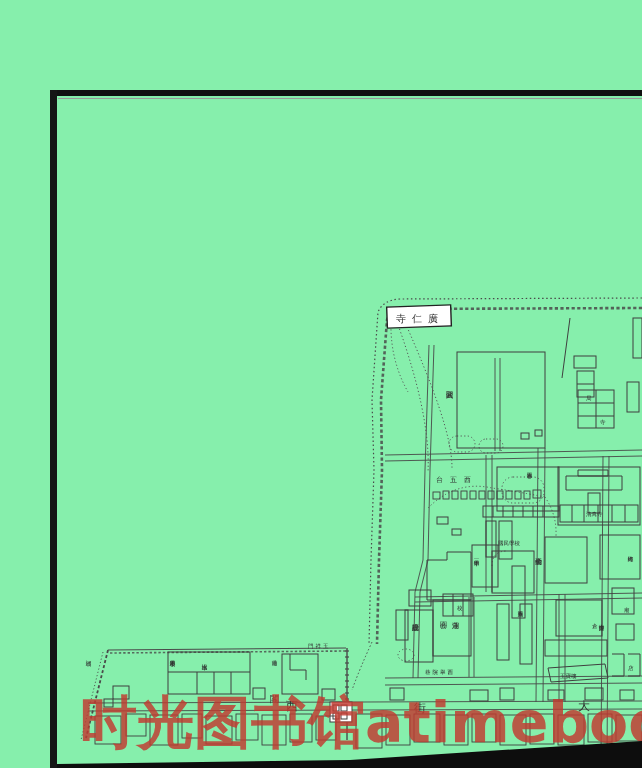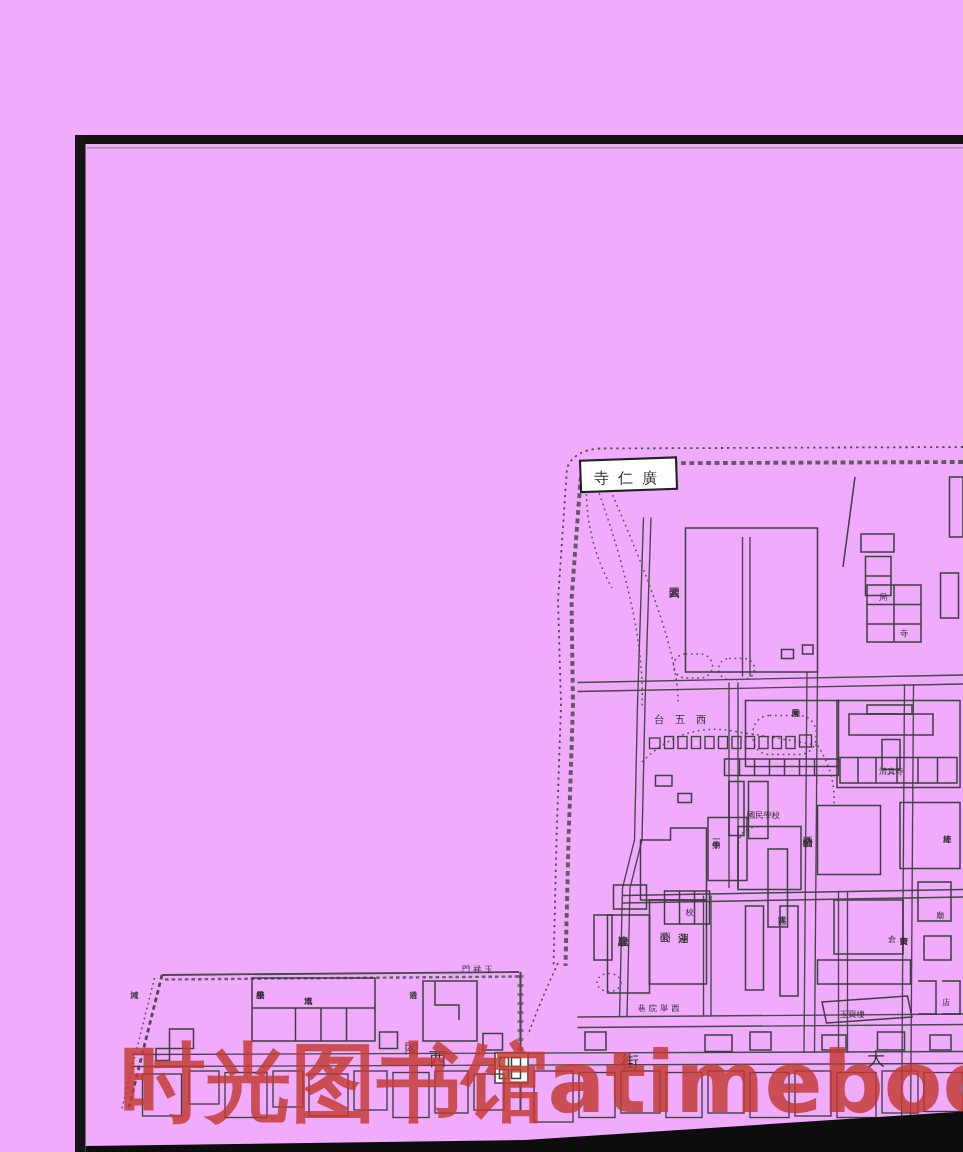--- a/index.html
+++ b/index.html
@@ -1,16 +1,16 @@
 <!DOCTYPE html>
 <html><head>
 <meta charset="utf-8">
 <style>
   html,body{margin:0;padding:0;}
-  .page{position:relative;width:642px;height:768px;background:#f0abfc;overflow:hidden;
+  .page{position:relative;width:642px;height:768px;background:#86efac;overflow:hidden;
         font-family:"DejaVu Sans",sans-serif;}
   
   .frame-top{position:absolute;left:50px;top:90px;width:592px;height:6px;background:#111;z-index:6;}
   .frame-top-echo{position:absolute;left:58px;top:98px;width:584px;height:1px;background:#9a9a9a;z-index:6;}
   .frame-left{position:absolute;left:50px;top:90px;width:7px;height:678px;background:#151515;z-index:6;}
   .frame-bottom{position:absolute;left:0;top:0;width:642px;height:768px;z-index:7;pointer-events:none;}
   
   svg.map{position:absolute;left:0;top:0;z-index:2;}
   svg.map text{fill:#2e2e2e;font-family:"DejaVu Sans",sans-serif;}
   .vtext{writing-mode:vertical-rl;text-orientation:upright;}

